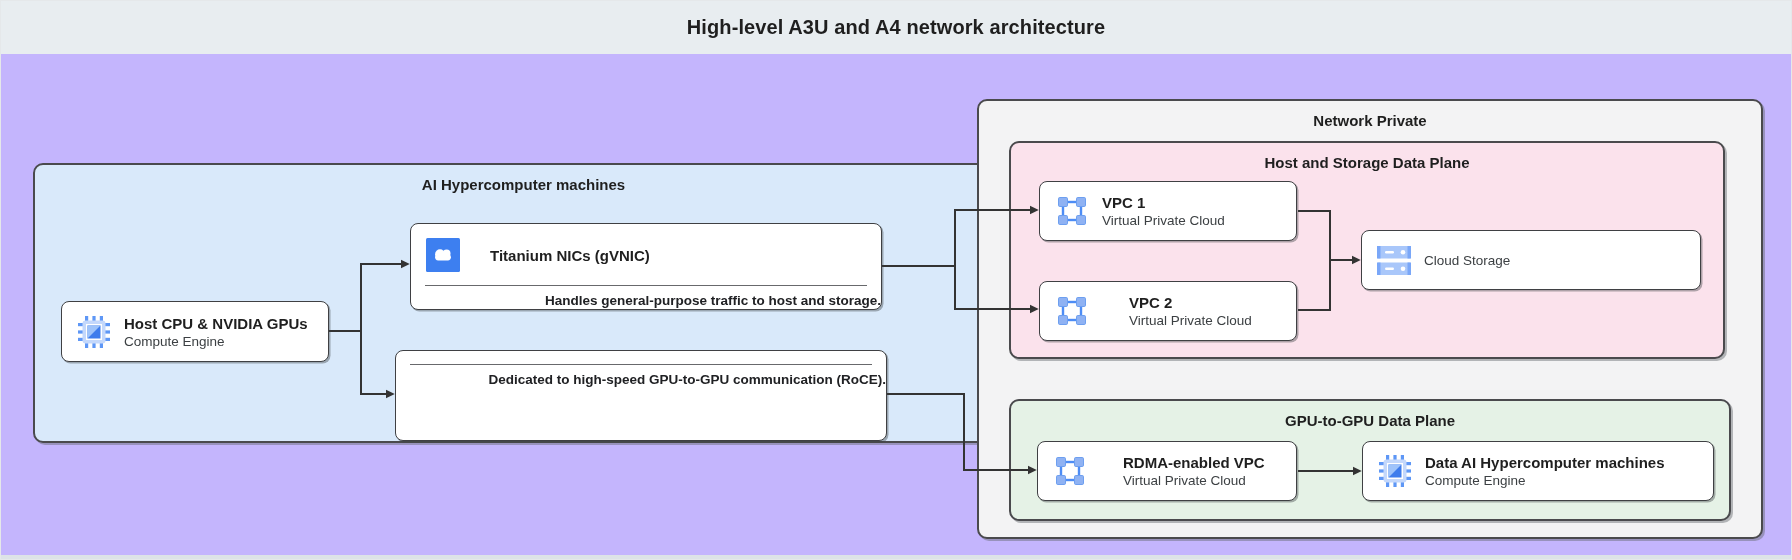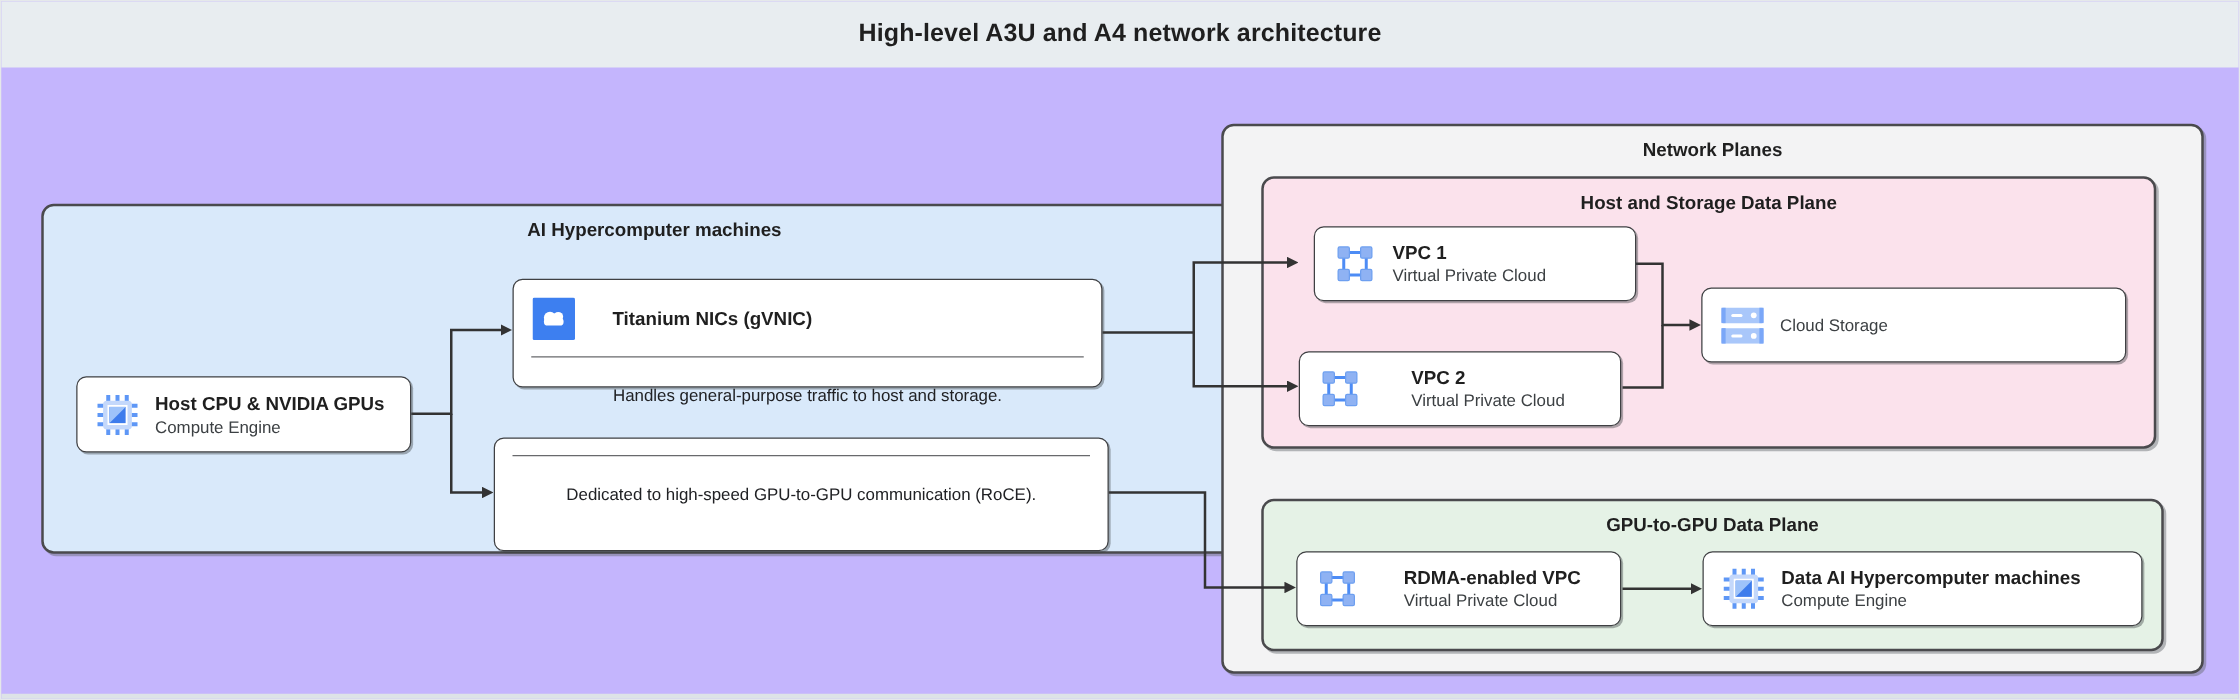--- a/index.html
+++ b/index.html
@@ -35,26 +35,26 @@
     box-shadow:1.5px 1.5px 0 rgba(60,64,67,.4);
   }
   .node.simple{display:flex;align-items:center;gap:13px;padding:0 12px 0 15px;}
   .node .icon{flex:0 0 auto;display:inline-flex;}
   .nt{display:flex;flex-direction:column;justify-content:center;}
   .nt .t{font-size:15px;font-weight:700;color:#1f1f1f;line-height:19px;white-space:nowrap;}
   .nt .s{font-size:13.5px;font-weight:400;color:#3c4043;line-height:17px;white-space:nowrap;}
 
   .node.nic .head{display:flex;align-items:center;gap:30px;padding:14px 14px 0 15px;}
   .node.nic .divider{border-top:1.6px solid #68696c;margin:13px 14px 0 14px;height:0;}
-  .node.nic .desc{text-align:center;font-size:13.5px;color:#202124;margin-top:23px;line-height:16px;}
+  .node.nic .desc{text-align:right;font-size:13.5px;color:#202124;margin-top:7px;line-height:16px;font-weight:bold;}
 
   #node-host{left:60px;top:300px;width:268px;height:61px;}
   #node-titanium{left:409px;top:222px;width:472px;height:87px;}
   #node-cx7{left:394px;top:349px;width:492px;height:91px;}
-  #node-vpc1{left:1038px;top:180px;width:258px;height:60px;margin-left:12px;}
+  #node-vpc1{left:1038px;top:180px;width:258px;height:60px;}
   #node-vpc2{left:1038px;top:280px;width:258px;height:60px;gap:40px;}
   #node-storage{left:1360px;top:229px;width:340px;height:60px;}
   #node-rdma{left:1036px;top:440px;width:260px;height:60px;gap:36px;}
   #node-other{left:1361px;top:440px;width:352px;height:60px;}
 
   #connectors{position:absolute;left:0;top:0;width:1792px;height:560px;pointer-events:none;}
 </style>
 </head>
 <body>
 
@@ -62,21 +62,21 @@
 
   <div class="titlebar">
     <div class="title">High-level A3U and A4 network architecture</div>
   </div>
 
   <div class="container" id="box-machines">
     <div class="container-label">AI Hypercomputer machines</div>
   </div>
 
   <div class="container" id="box-planes">
-    <div class="container-label">Network Planes</div>
+    <div class="container-label">Network Private</div>
   </div>
 
   <div class="container" id="box-hostplane">
     <div class="container-label">Host and Storage Data Plane</div>
   </div>
 
   <div class="container" id="box-gpuplane">
     <div class="container-label">GPU-to-GPU Data Plane</div>
   </div>
 

